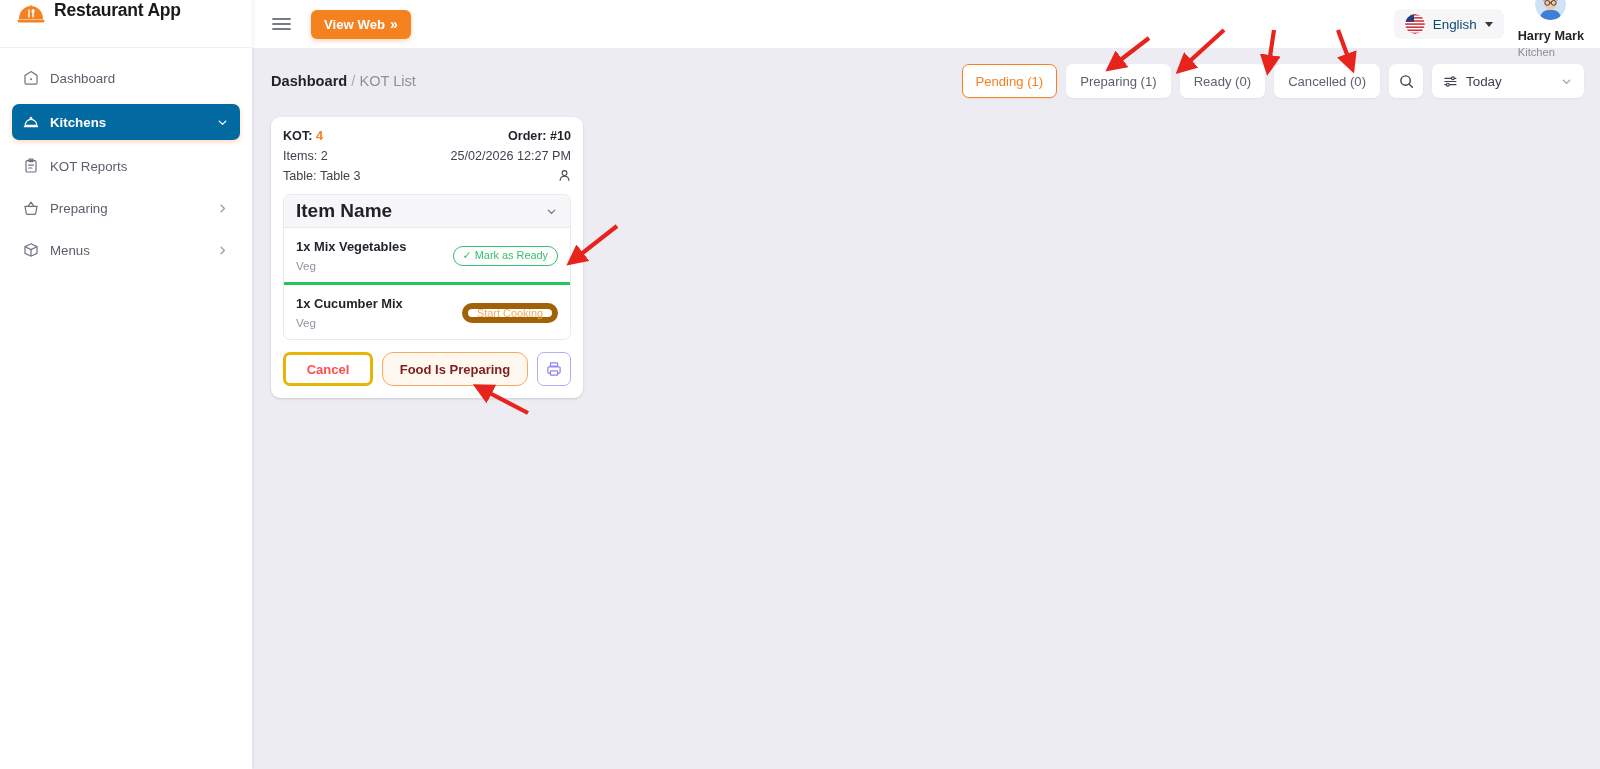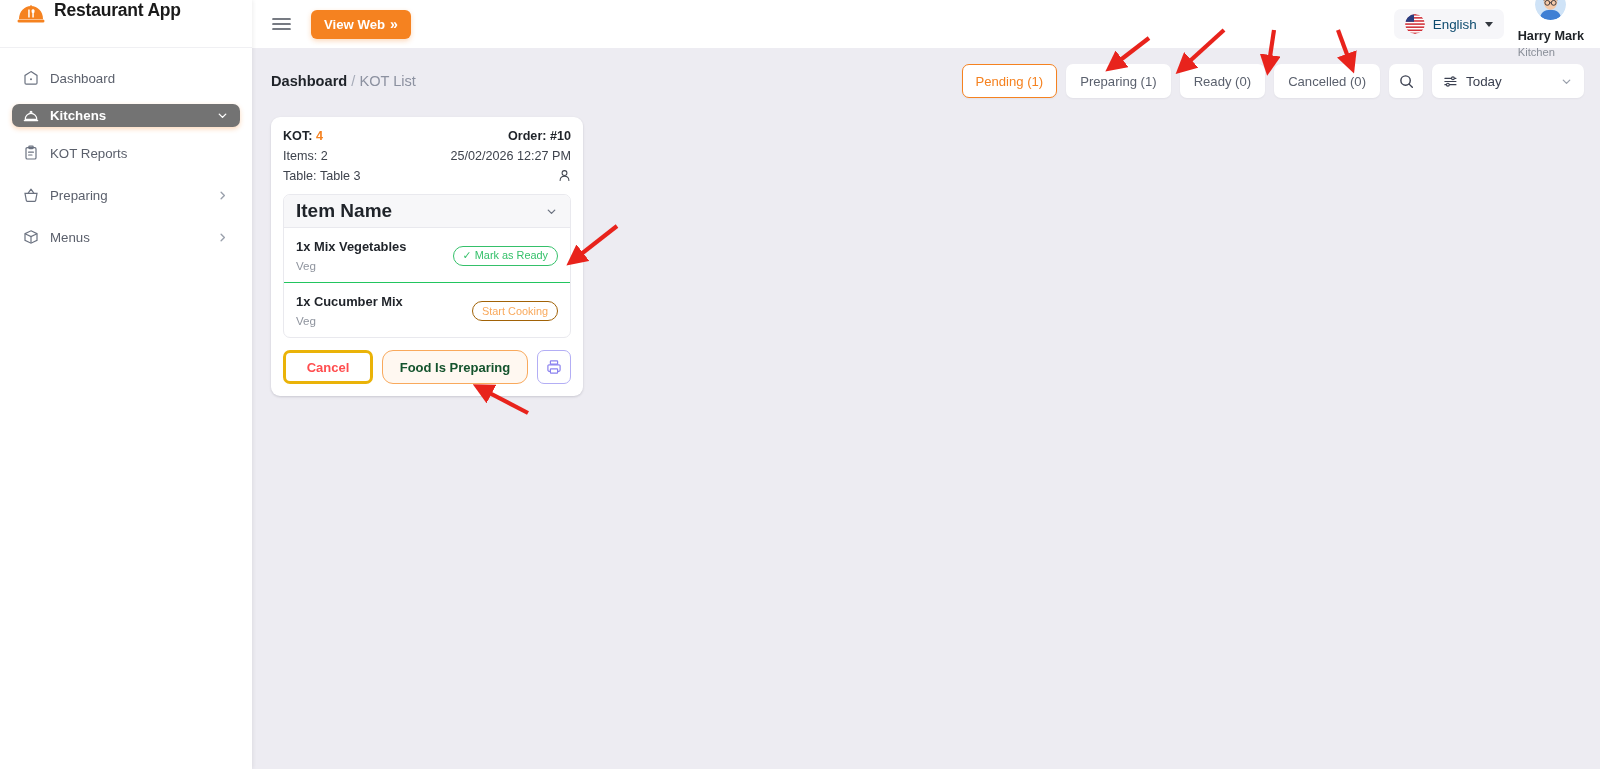--- a/index.html
+++ b/index.html
@@ -30,23 +30,23 @@
   .nav-item {
     display: flex; align-items: center; gap: 11px;
     height: 32px; padding: 0 11px; margin-bottom: 10px;
     border-radius: 6px; cursor: pointer;
     font-size: 13.3px; color: #5a5f6b;
   }
   .nav-item .ico { width: 16px; height: 16px; flex: none; display: block; color: #6b7280; }
   .nav-item .lbl { flex: 1; }
   .nav-item .chev { width: 13px; height: 13px; color: #9aa0ac; flex: none; }
   .nav-item.active {
-    background: #737373; color: #fff; font-weight: 600;
+    background: #0369a1; color: #fff; font-weight: 600;
     box-shadow: 0 2px 5px rgba(245,130,32,0.3);
-    height: 23px; border-radius: 7px;
+    height: 36px; border-radius: 7px;
   }
   .nav-item.active .ico, .nav-item.active .chev { color: #fff; }
   .sub-list { margin: 0 0 8px 0; }
   .sub-item {
     height: 30px; display: flex; align-items: center;
     padding: 0 11px 0 36px; margin-bottom: 8px;
     font-size: 13.2px; color: #5a5f6b; border-radius: 6px; cursor: pointer;
   }
   .sub-item.active {
     background: #F58220; color: #fff; font-weight: 500;
@@ -133,43 +133,43 @@
   .items-box {
     margin-top: 11px; border: 1px solid #e9e9ee; border-radius: 7px; overflow: hidden;
   }
   .items-head {
     background: #f7f7f9; height: 33px; display: flex; align-items: center;
     padding: 0 12px; border-bottom: 1px solid #e9e9ee;
   }
   .items-head .t { font-size: 19px; font-weight: 700; color: #1f2329; flex: 1; }
   .item-row {
     display: flex; align-items: center; padding: 11px 12px 10px 12px;
-    border-bottom: 1px solid #22c55e; min-height: 54px;
+    border-bottom: 3px solid #22c55e; min-height: 54px;
   }
   .item-row:last-child { border-bottom: none; }
   .item-info { flex: 1; }
   .item-name { font-size: 12.9px; font-weight: 700; color: #1f2329; }
   .item-tag { font-size: 11.6px; color: #8f949e; margin-top: 5px; }
   .pill {
     border-radius: 13px; height: 20px; padding: 0 9px; font-size: 10.9px;
     display: inline-flex; align-items: center; gap: 3px; cursor: pointer;
     background: #fff; font-family: inherit;
   }
   .pill.ready { border: 1px solid #35c06a; color: #35c06a; }
-  .pill.cook  { border: 1px solid #a16207; color: #F9A95C; }
+  .pill.cook  { border: 6px solid #a16207; color: #F9A95C; }
 
   .card-actions { display: flex; align-items: center; gap: 9px; margin-top: 12px; }
   .btn-cancel {
     flex: none; width: 90px; height: 34px; border-radius: 7px;
     border: 3px solid #eab308; background: #fff; color: #ff4d4f;
     font-family: inherit; font-size: 13px; font-weight: 700; cursor: pointer;
   }
   .btn-prep {
     flex: 1; height: 34px; border-radius: 11px;
-    border: 1px solid #F9A95C; background: #fff8f1; color: #14532d;
+    border: 1px solid #F9A95C; background: #fff8f1; color: #7f1d1d;
     font-family: inherit; font-size: 13px; font-weight: 700; cursor: pointer;
   }
   .btn-print {
     flex: none; width: 34px; height: 34px; border-radius: 7px;
     border: 1px solid #b3aef5; background: #fff; cursor: pointer;
     display: flex; align-items: center; justify-content: center; color: #8b82ef;
   }
 
   
   .arrows { position: absolute; inset: 0; pointer-events: none; z-index: 20; }

